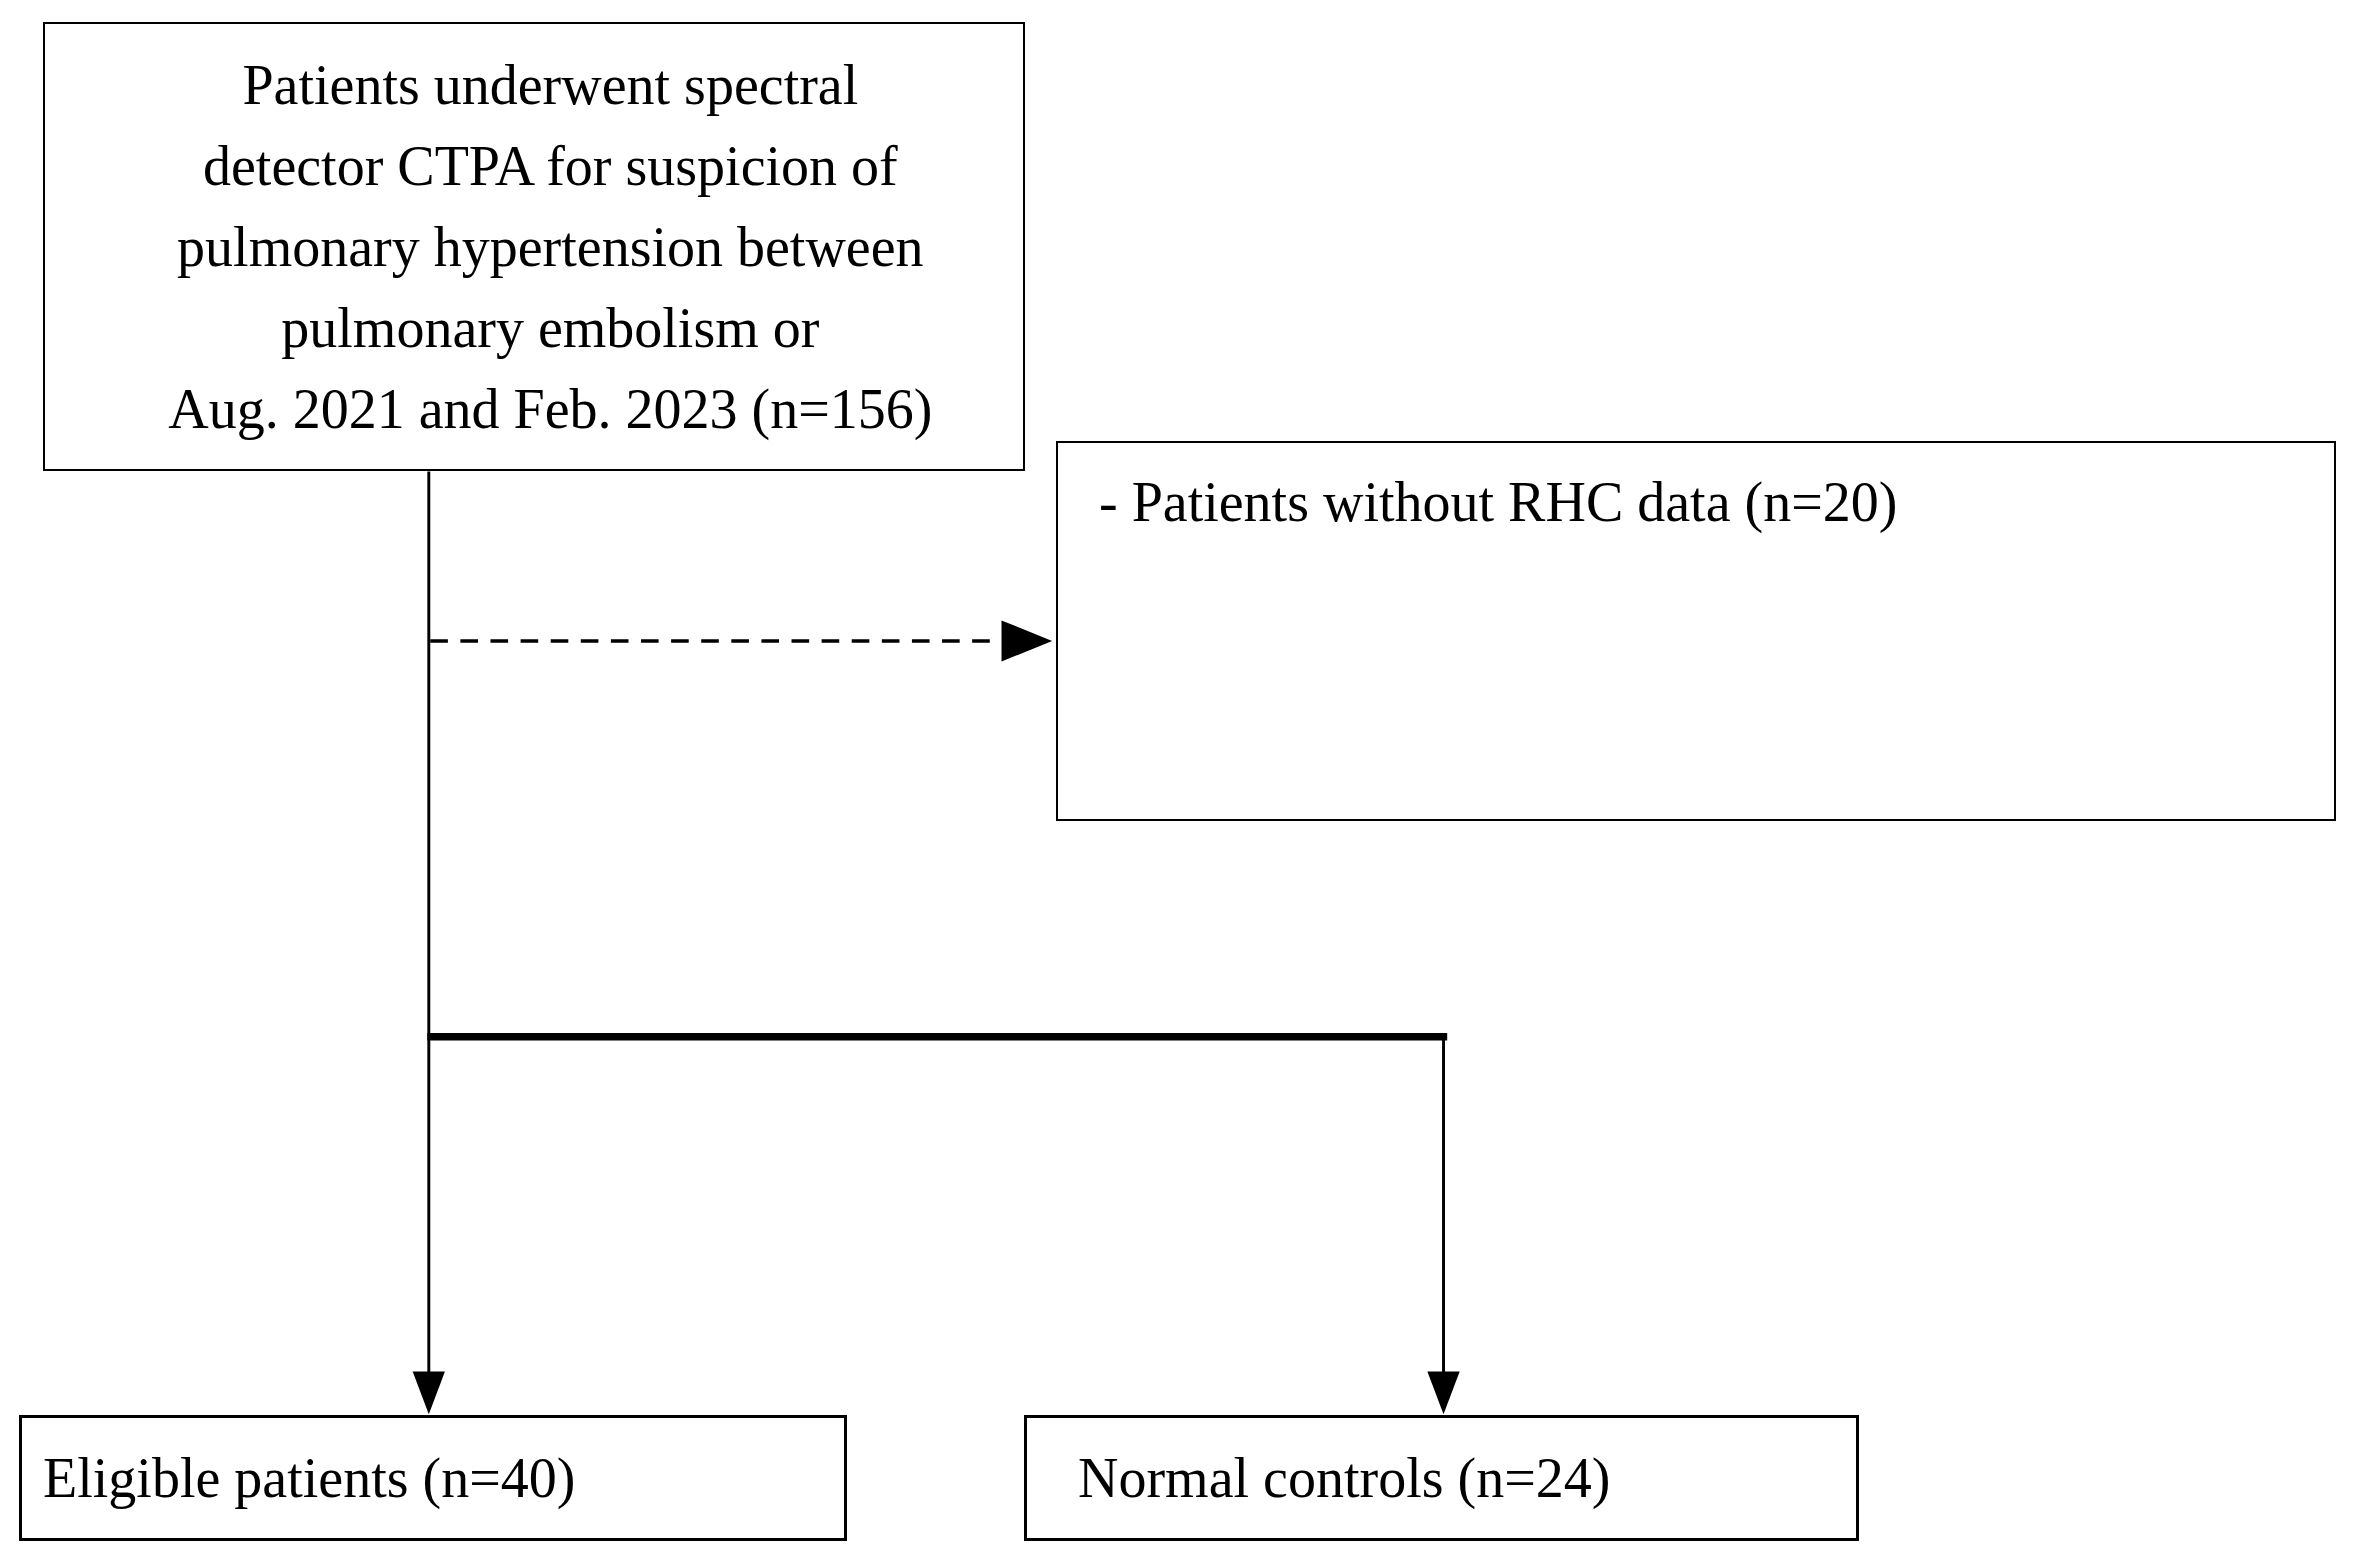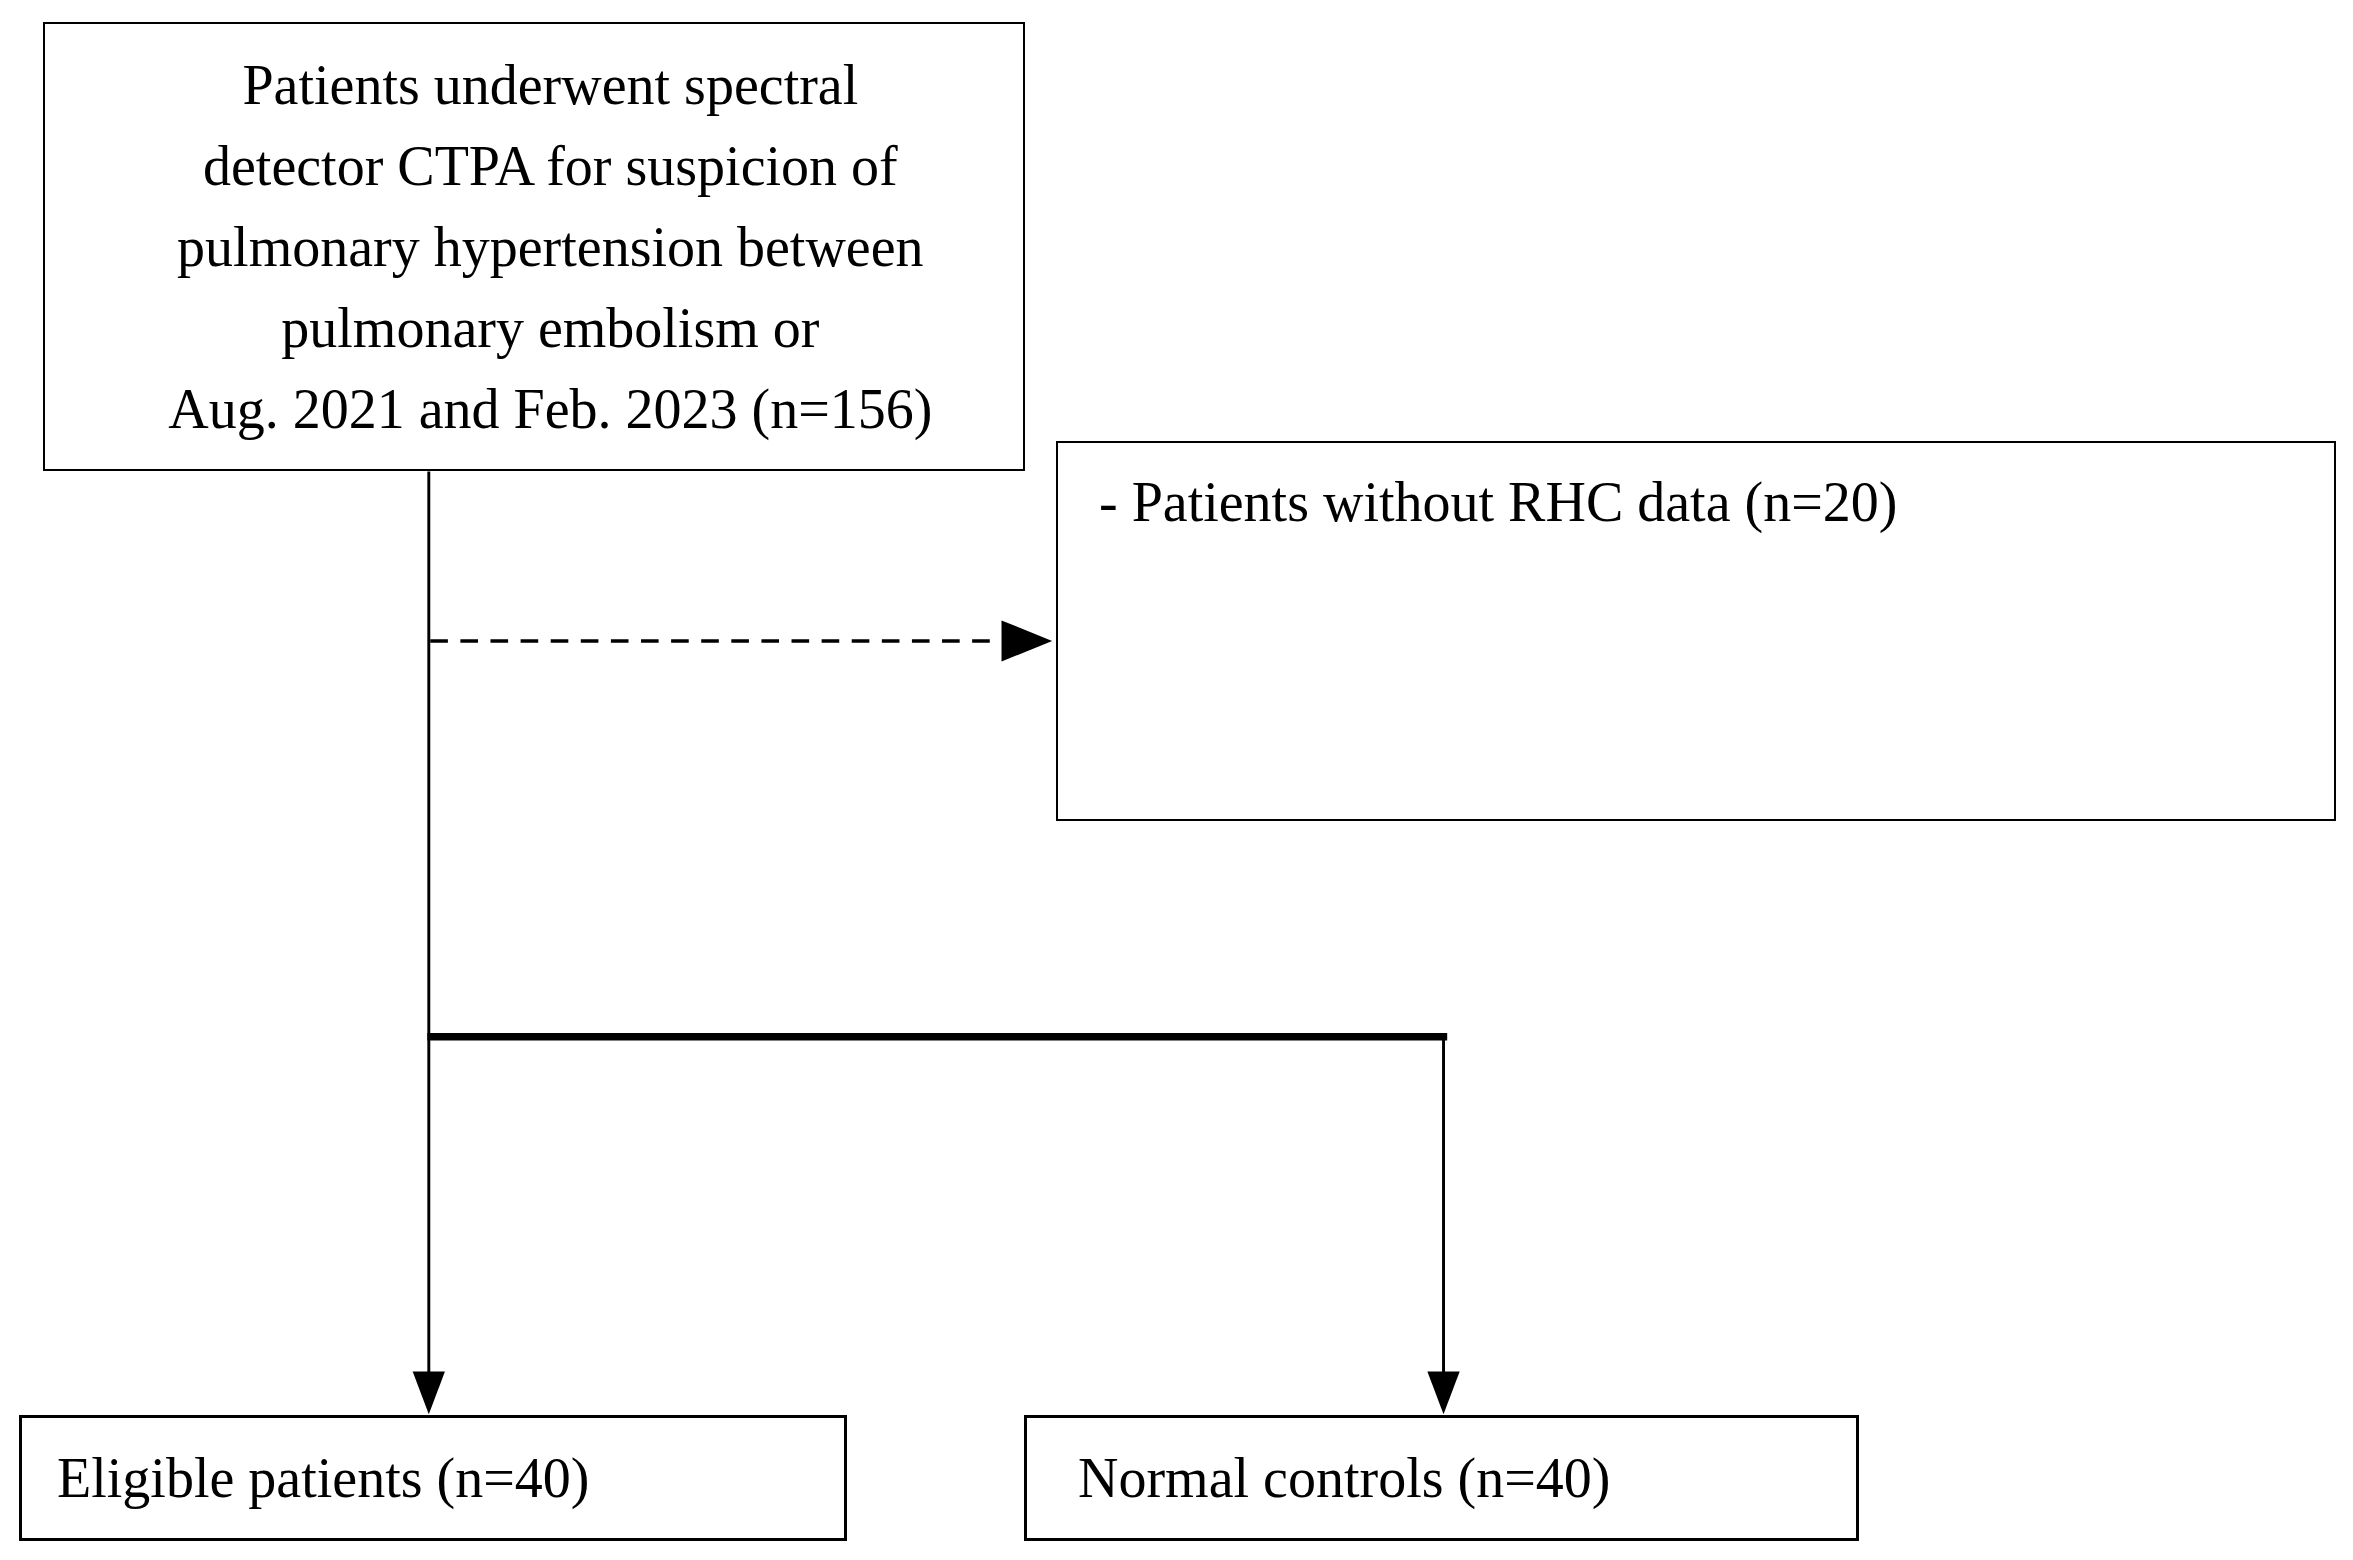--- a/index.html
+++ b/index.html
@@ -49,21 +49,21 @@
   .box-bottom {
     border-width: 3.7px;
     top: 1415px;
     height: 126px;
     display: flex;
     align-items: center;
   }
   .box-eligible {
     left: 19px;
     width: 828px;
-    padding-left: 35px;
+    padding-left: 21px;
   }
   .box-controls {
     left: 1024px;
     width: 835px;
     padding-left: 51px;
   }
   .txt-line { display: block; }
 </style>
 </head>
 <body>
@@ -93,15 +93,15 @@
 
 <div class="box box-excluded">
   <span class="txt-line">- Patients without RHC data (n=20)</span>
 </div>
 
 <div class="box box-bottom box-eligible">
   <span>Eligible patients (n=40)</span>
 </div>
 
 <div class="box box-bottom box-controls">
-  <span>Normal controls (n=40)</span>
+  <span>Normal controls (n=24)</span>
 </div>
 
 
 </body></html>

